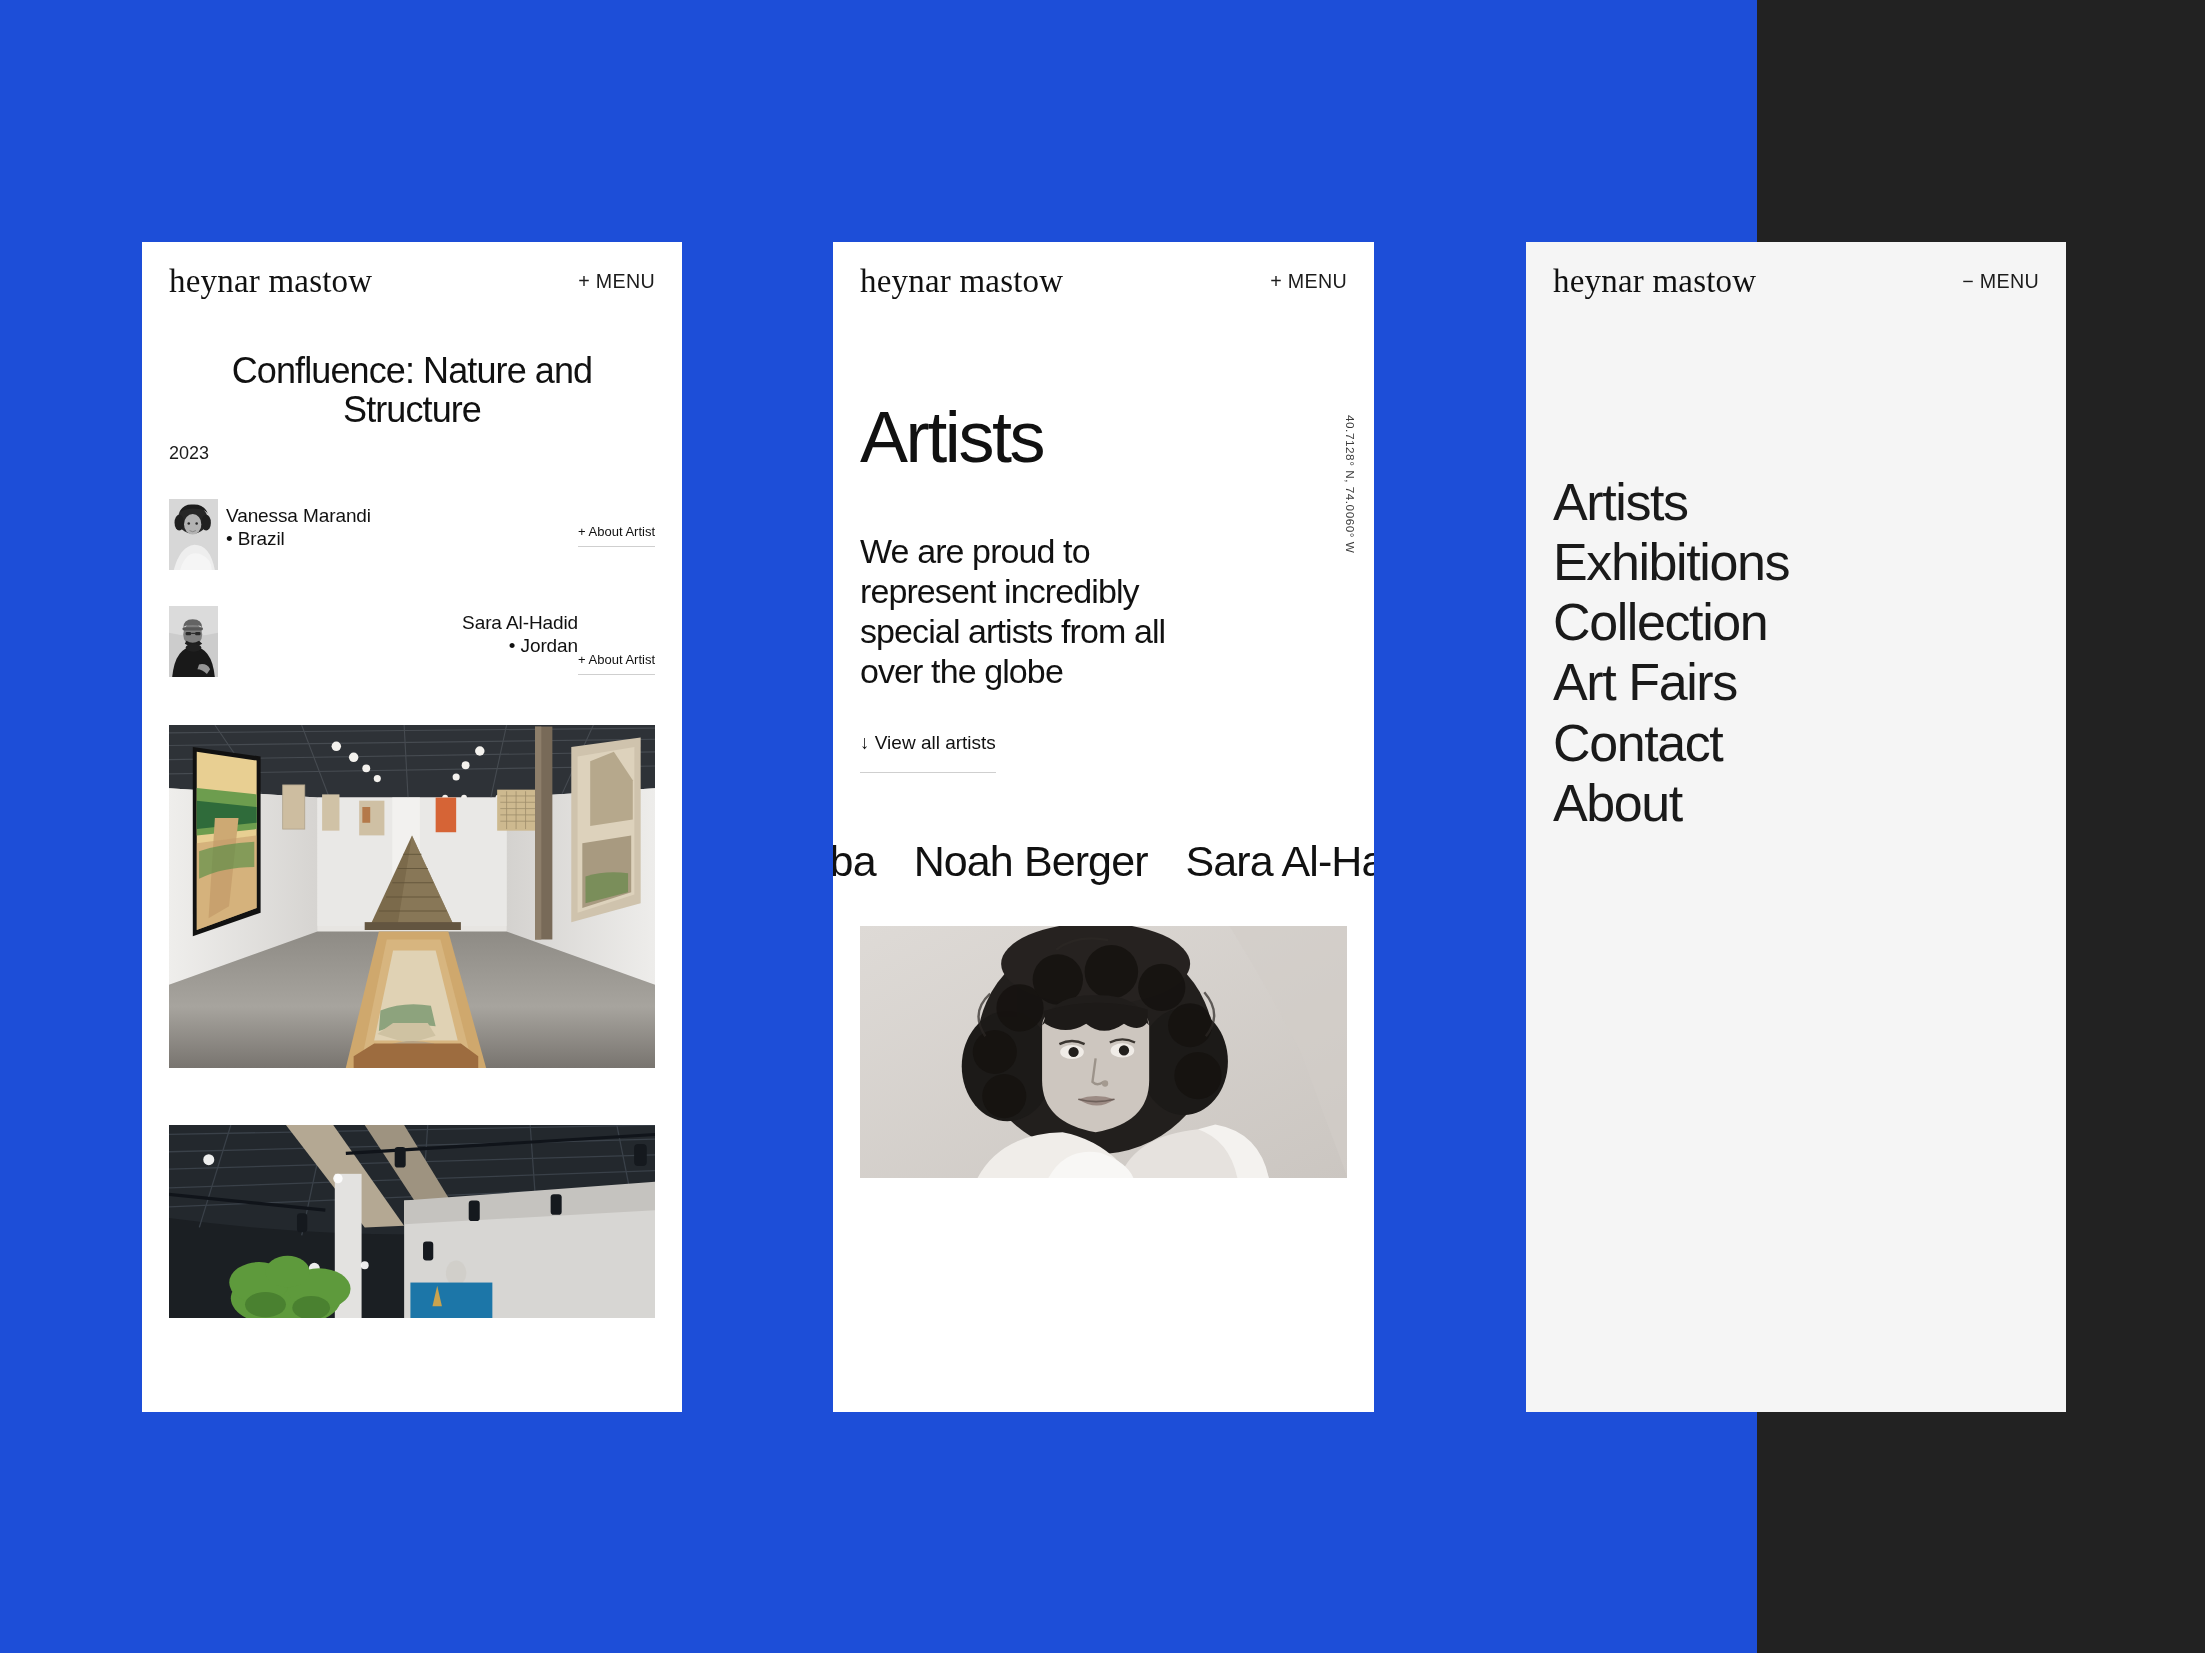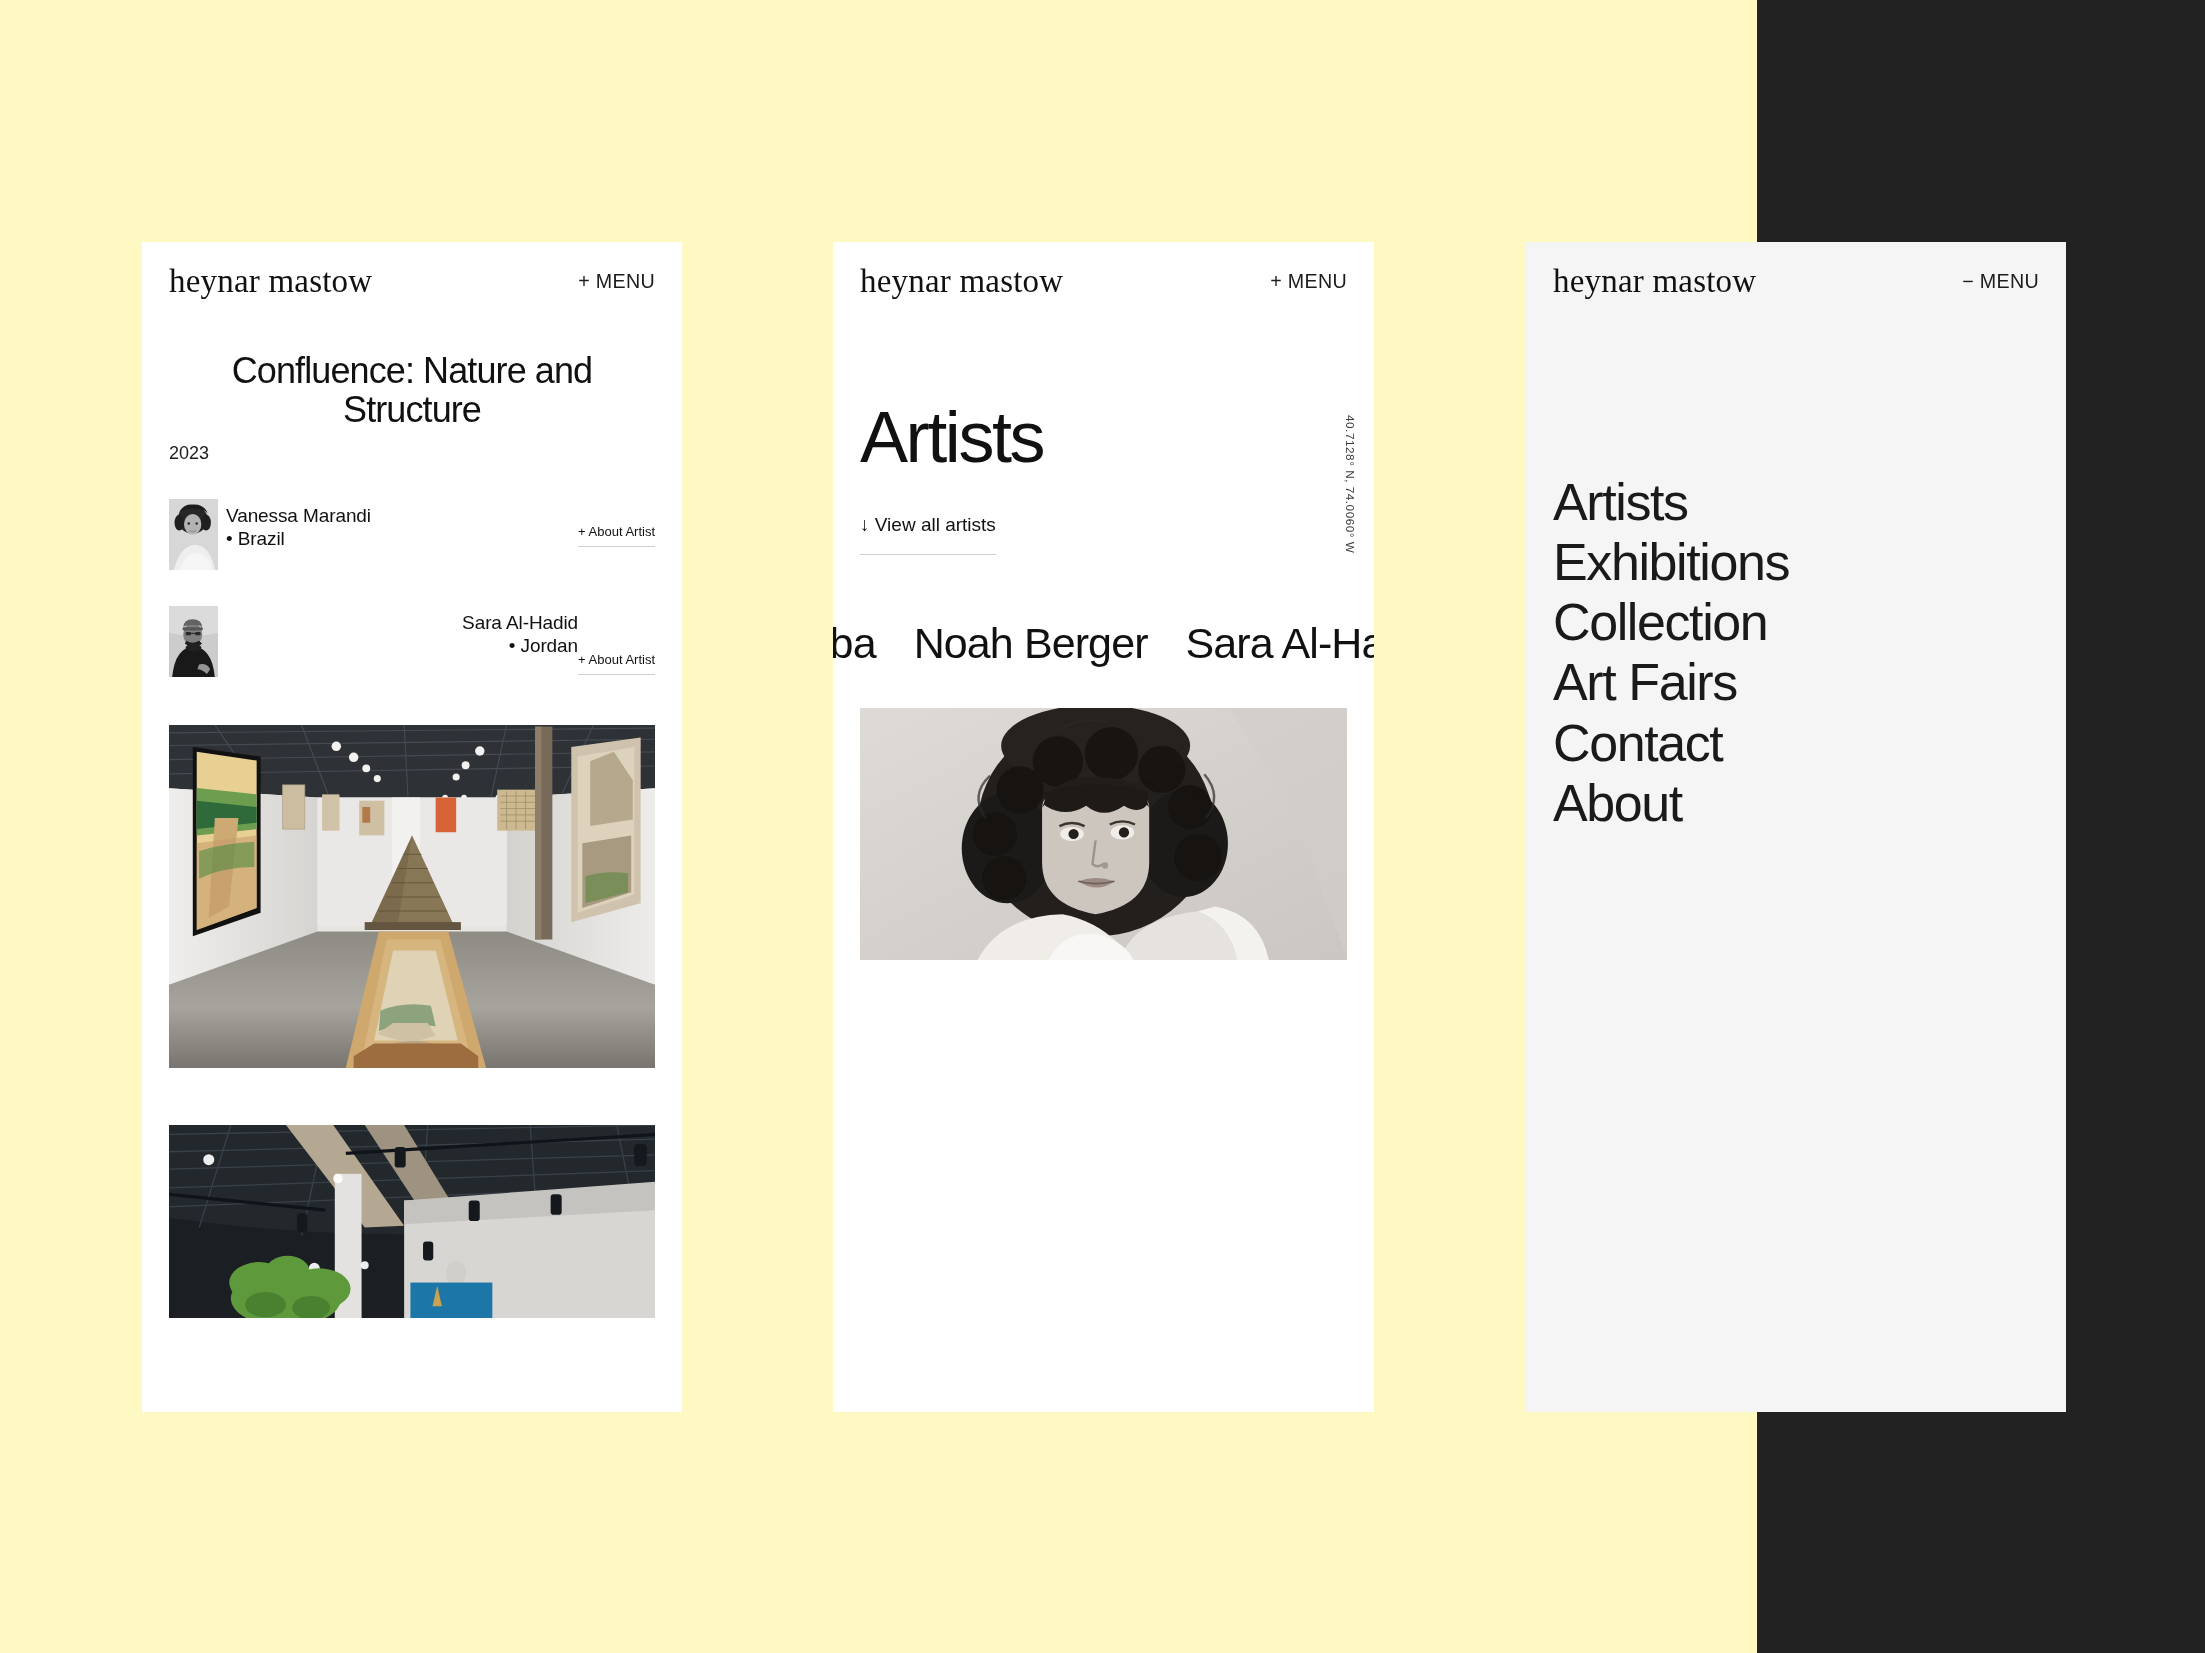--- a/index.html
+++ b/index.html
@@ -3,21 +3,21 @@
 <meta charset="utf-8">
 <style>
   * { margin:0; padding:0; box-sizing:border-box; }
   html, body {
     width:2205px; height:1654px;
     background:#222222;
     font-family:"Liberation Sans", sans-serif;
     overflow:hidden;
   }
 
-  .stage { position:relative; width:1757px; height:1654px; background:#fef9c3; }
+  .stage { position:relative; width:1757px; height:1654px; background:#1d4ed8; }
 
   
   .panel {
     position:absolute;
     overflow:hidden;
     background:#ffffff;
   }
   #panel-1 { left:142px;  top:242px; width:540px;  height:1170px; background:#ffffff; }
   #panel-2 { left:833px; top:242px; width:541px;  height:1170px; background:#ffffff; }
   #panel-3 { left:1526px; top:242px; width:540px;  height:1170px; background:#f5f5f5; }
@@ -446,20 +446,21 @@
   <div class="panel" id="panel-2">
 
     <div class="site-header">
       <div class="wordmark">heynar mastow</div>
       <div class="menu-toggle">+ MENU</div>
     </div>
 
     <div class="p2-body">
       <div class="coords">40.7128° N, 74.0060° W</div>
       <h1 class="big-heading">Artists</h1>
+      <p class="lede">We are proud to represent incredibly special artists from all over the globe</p>
       <a class="view-all">
         <span>↓</span>
         <span>View all artists</span>
       </a>
     </div>
 
     <div class="marquee">
       <div class="marquee-inner">
         <span class="nm">koba</span><span class="nm">Noah Berger</span><span class="nm">Sara Al-Ha</span>
       </div>

